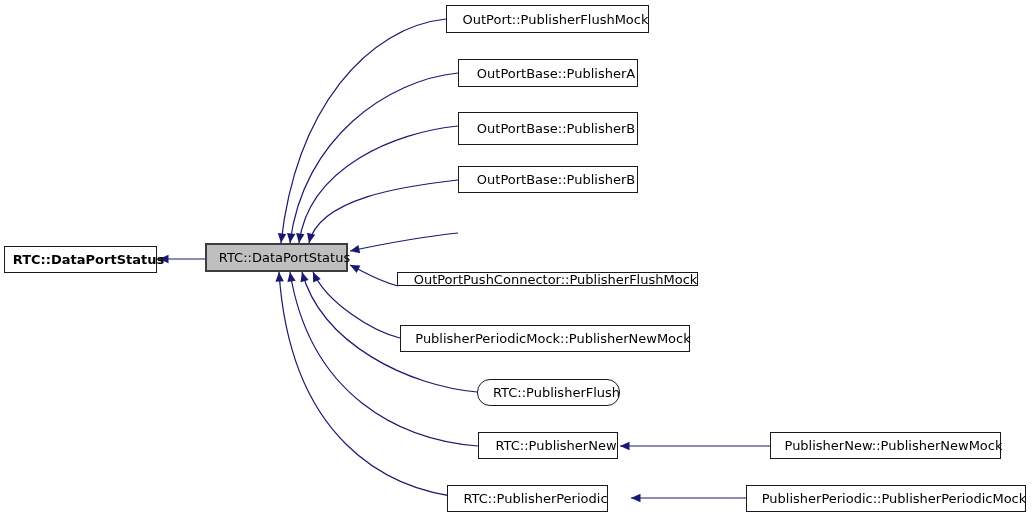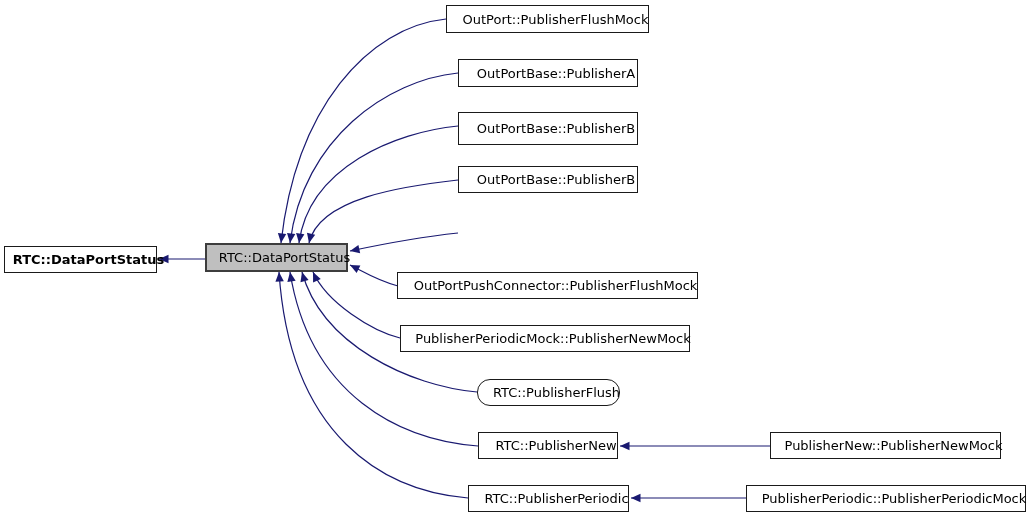--- a/index.html
+++ b/index.html
@@ -61,27 +61,27 @@
 
   <div class="node" style="left:446px;top:5px;width:203px;height:28px;">OutPort::PublisherFlushMock</div>
 
   <div class="node" style="left:458px;top:59px;width:180px;height:28px;">OutPortBase::PublisherA</div>
 
   <div class="node" style="left:458px;top:112px;width:180px;height:33px;">OutPortBase::PublisherB</div>
 
   <div class="node" style="left:458px;top:166px;width:180px;height:27px;">OutPortBase::PublisherB</div>
 
 
-  <div class="node" style="left:397px;top:272px;width:301px;height:27px;">OutPortPushConnector::PublisherFlushMock</div>
+  <div class="node" style="left:397px;top:272px;width:301px;height:14px;">OutPortPushConnector::PublisherFlushMock</div>
 
   <div class="node" style="left:400px;top:325px;width:290px;height:27px;">PublisherPeriodicMock::PublisherNewMock</div>
 
   <div class="node" style="left:477px;top:379px;width:143px;height:27px;border-radius:13px;">RTC::PublisherFlush</div>
 
   <div class="node" style="left:478px;top:432px;width:140px;height:27px;">RTC::PublisherNew</div>
 
-  <div class="node" style="left:468px;top:485px;width:161px;height:27px;">RTC::PublisherPeriodic</div>
+  <div class="node" style="left:447px;top:485px;width:161px;height:27px;">RTC::PublisherPeriodic</div>
 
   <div class="node" style="left:770px;top:432px;width:231px;height:27px;">PublisherNew::PublisherNewMock</div>
 
   <div class="node" style="left:746px;top:485px;width:280px;height:27px;">PublisherPeriodic::PublisherPeriodicMock</div>
 
 </div>
 
 </body></html>

